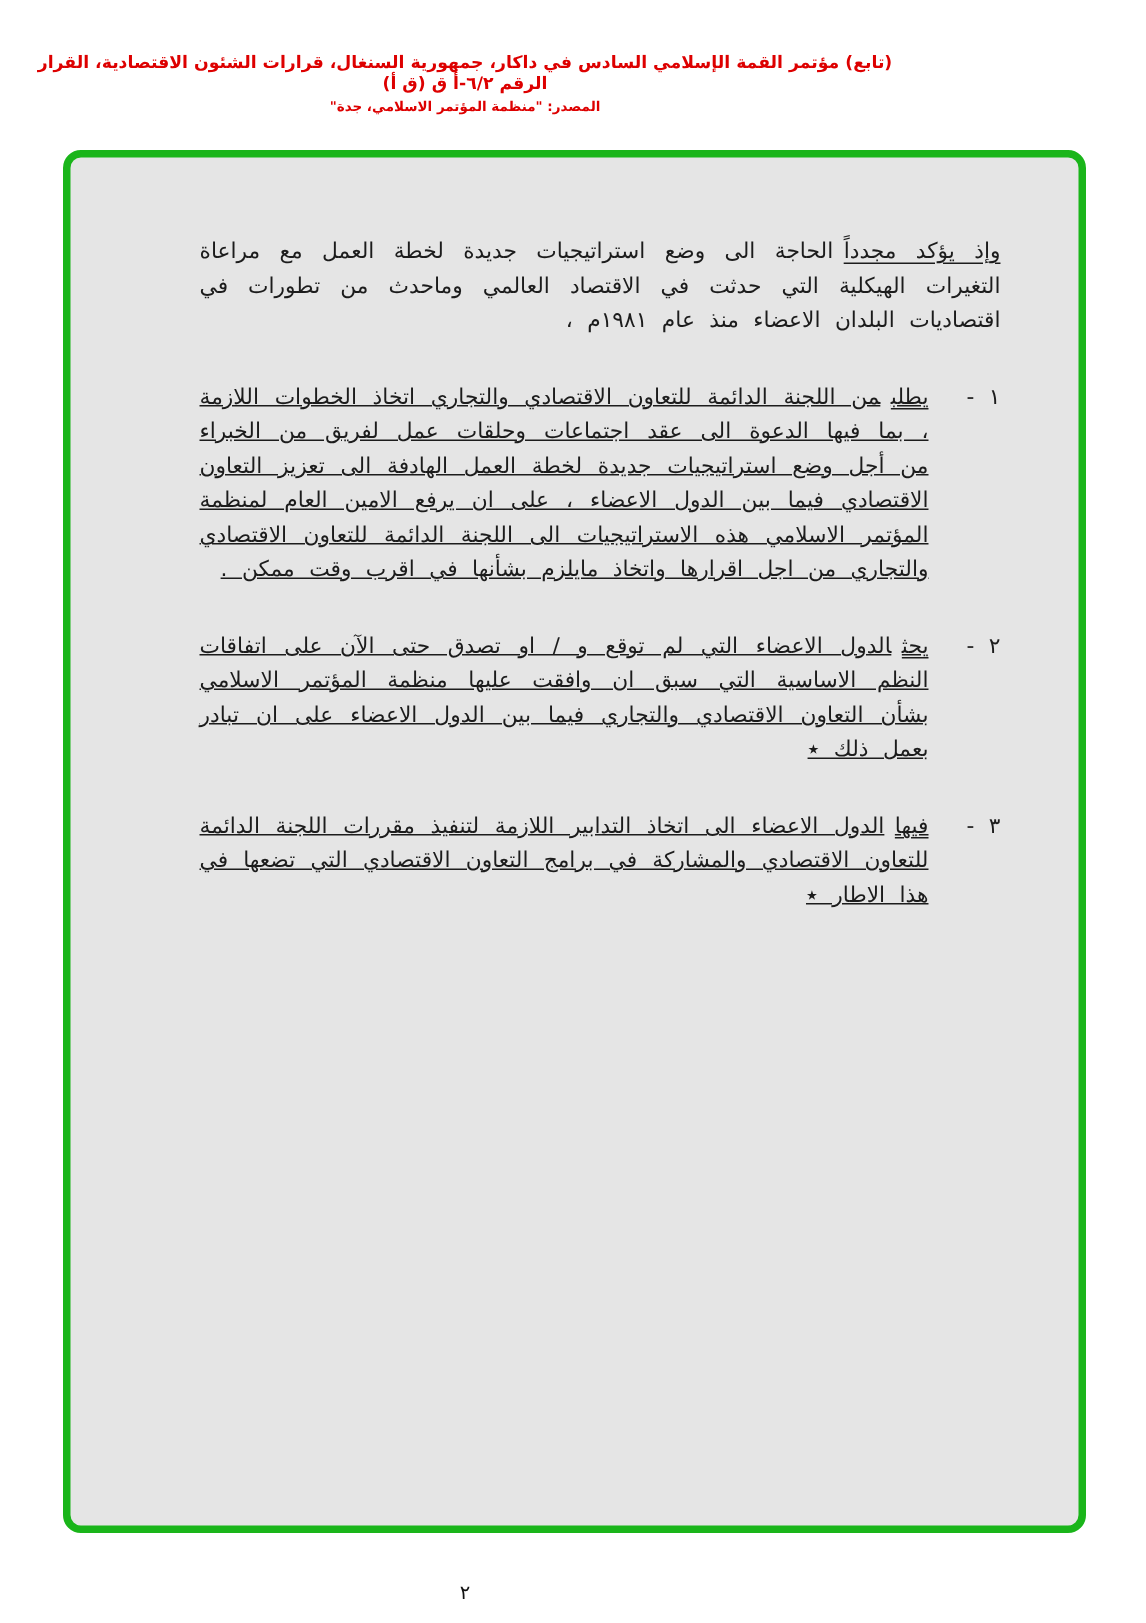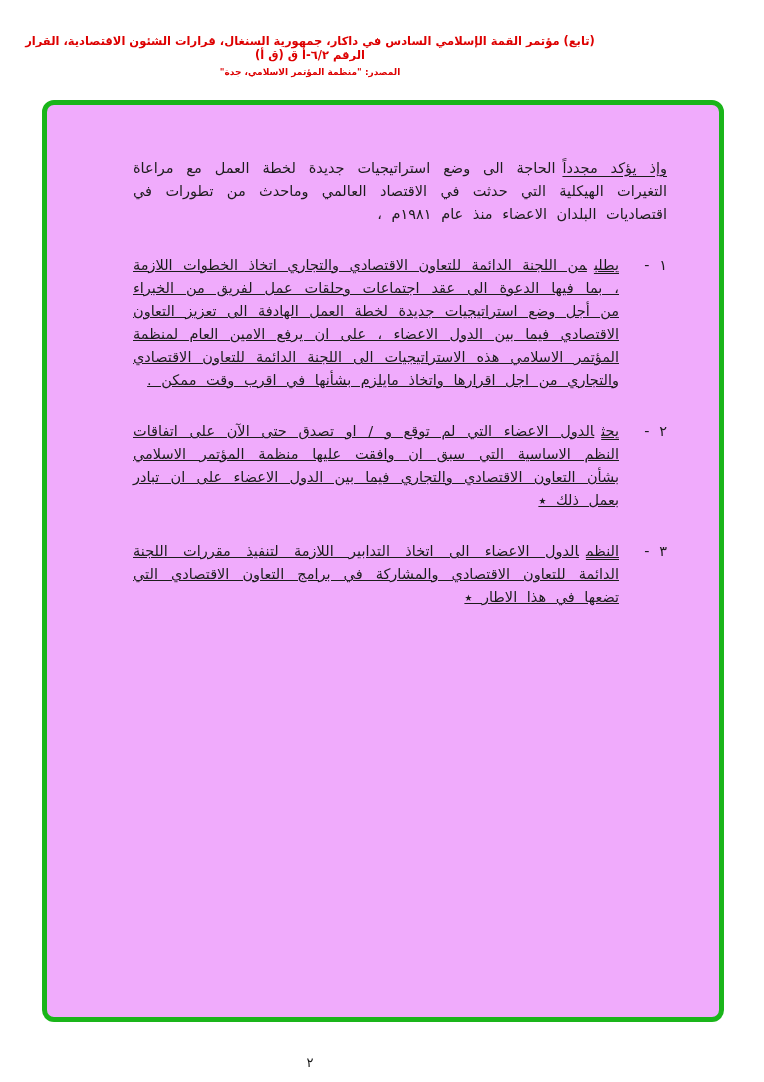--- a/index.html
+++ b/index.html
@@ -36,21 +36,21 @@
     font-size: 9px;
     font-weight: bold;
     margin-top: 5px;
   }
   .doc-frame {
     position: absolute;
     top: 100px; left: 42px;
     width: 682px; height: 922px;
     border: 5px solid var(--frame-green);
     border-radius: 12px;
-    background: #f0abfc;
+    background: #e5e5e5;
   }
   .doc-content {
     position: absolute;
     top: 52px; right: 52px; left: 86px;
     direction: rtl;
     color: var(--ink);
     font-size: 14.5px;
     line-height: 23px;
     text-align: justify;
     word-spacing: 5px;
@@ -100,21 +100,21 @@
         <div class="item-text"><span class="lead">يطلب</span><span>من اللجنة الدائمة للتعاون الاقتصادي والتجاري اتخاذ الخطوات اللازمة ، بما فيها الدعوة الى عقد اجتماعات وحلقات عمل لفريق من الخبراء من أجل وضع استراتيجيات جديدة لخطة العمل الهادفة الى تعزيز التعاون الاقتصادي فيما بين الدول الاعضاء ، على ان يرفع الامين العام لمنظمة المؤتمر الاسلامي هذه الاستراتيجيات الى اللجنة الدائمة للتعاون الاقتصادي والتجاري من اجل اقرارها واتخاذ مايلزم بشأنها في اقرب وقت ممكن .</span></div>
       </div>
 
       <div class="item">
         <div class="item-num">٢ -</div>
         <div class="item-text"><span class="lead">يحث</span><span>الدول الاعضاء التي لم توقع و / او تصدق حتى الآن على اتفاقات النظم الاساسية التي سبق ان وافقت عليها منظمة المؤتمر الاسلامي بشأن التعاون الاقتصادي والتجاري فيما بين الدول الاعضاء على ان تبادر بعمل ذلك ٭</span></div>
       </div>
 
       <div class="item">
         <div class="item-num">٣ -</div>
-        <div class="item-text"><span class="lead">النظم</span><span>الدول الاعضاء الى اتخاذ التدابير اللازمة لتنفيذ مقررات اللجنة الدائمة للتعاون الاقتصادي والمشاركة في برامج التعاون الاقتصادي التي تضعها في هذا الاطار ٭</span></div>
+        <div class="item-text"><span class="lead">فيها</span><span>الدول الاعضاء الى اتخاذ التدابير اللازمة لتنفيذ مقررات اللجنة الدائمة للتعاون الاقتصادي والمشاركة في برامج التعاون الاقتصادي التي تضعها في هذا الاطار ٭</span></div>
       </div>
 
     </div>
   </div>
 
   <div class="footer-pagenum">٢</div>
 
 </div>
 
 </body></html>

